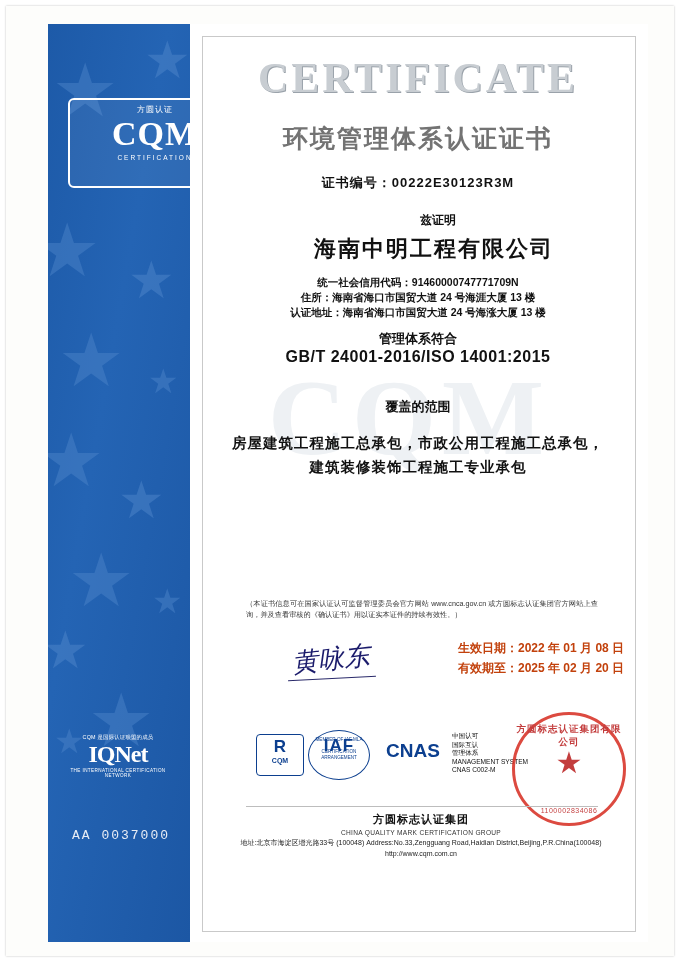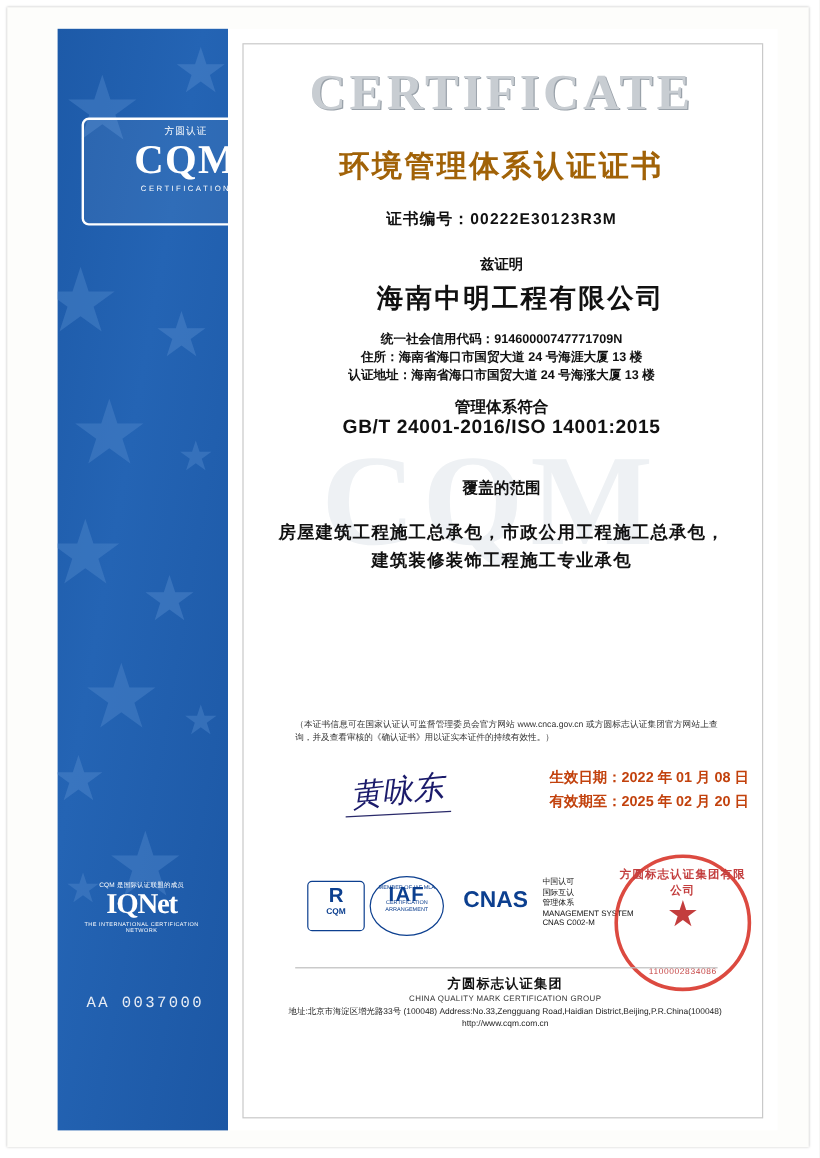--- a/index.html
+++ b/index.html
@@ -58,28 +58,28 @@
     font-family:"Liberation Serif", serif;
     font-weight:bold;
     font-size:42px;
     letter-spacing:3px;
     color:#c8cdd2;
     text-shadow:1px 1px 0 #9aa2aa;
   }
   .cn-title{
     position:absolute;left:196px;top:116px;width:432px;
     text-align:center;
-    font-size:25px;font-weight:bold;color:#a16207;
+    font-size:25px;font-weight:bold;color:#737373;
     letter-spacing:2px;
   }
   .row-center{
     position:absolute;left:196px;width:432px;text-align:center;color:#111;
   }
   .cert-no{top:168px;font-size:13px;font-weight:bold;letter-spacing:1px;}
-  .hereby{top:206px;font-size:12px;font-weight:bold;}
+  .hereby{top:206px;font-size:12px;font-weight:bold;margin-left:20px;}
   .company{top:228px;font-size:22px;font-weight:bold;letter-spacing:2px;margin-left:16px;}
   .small-line{font-size:10.5px;font-weight:bold;letter-spacing:0px;}
   .l1{top:270px;}
   .l2{top:285px;}
   .l3{top:300px;}
   .conform{top:324px;font-size:13px;font-weight:bold;}
   .standard{top:342px;font-size:16px;font-weight:bold;letter-spacing:.5px;}
   .scope-label{top:392px;font-size:13px;font-weight:bold;}
   .scope1{top:428px;font-size:14.5px;font-weight:bold;letter-spacing:1px;}
   .scope2{top:452px;font-size:14.5px;font-weight:bold;letter-spacing:1px;}

